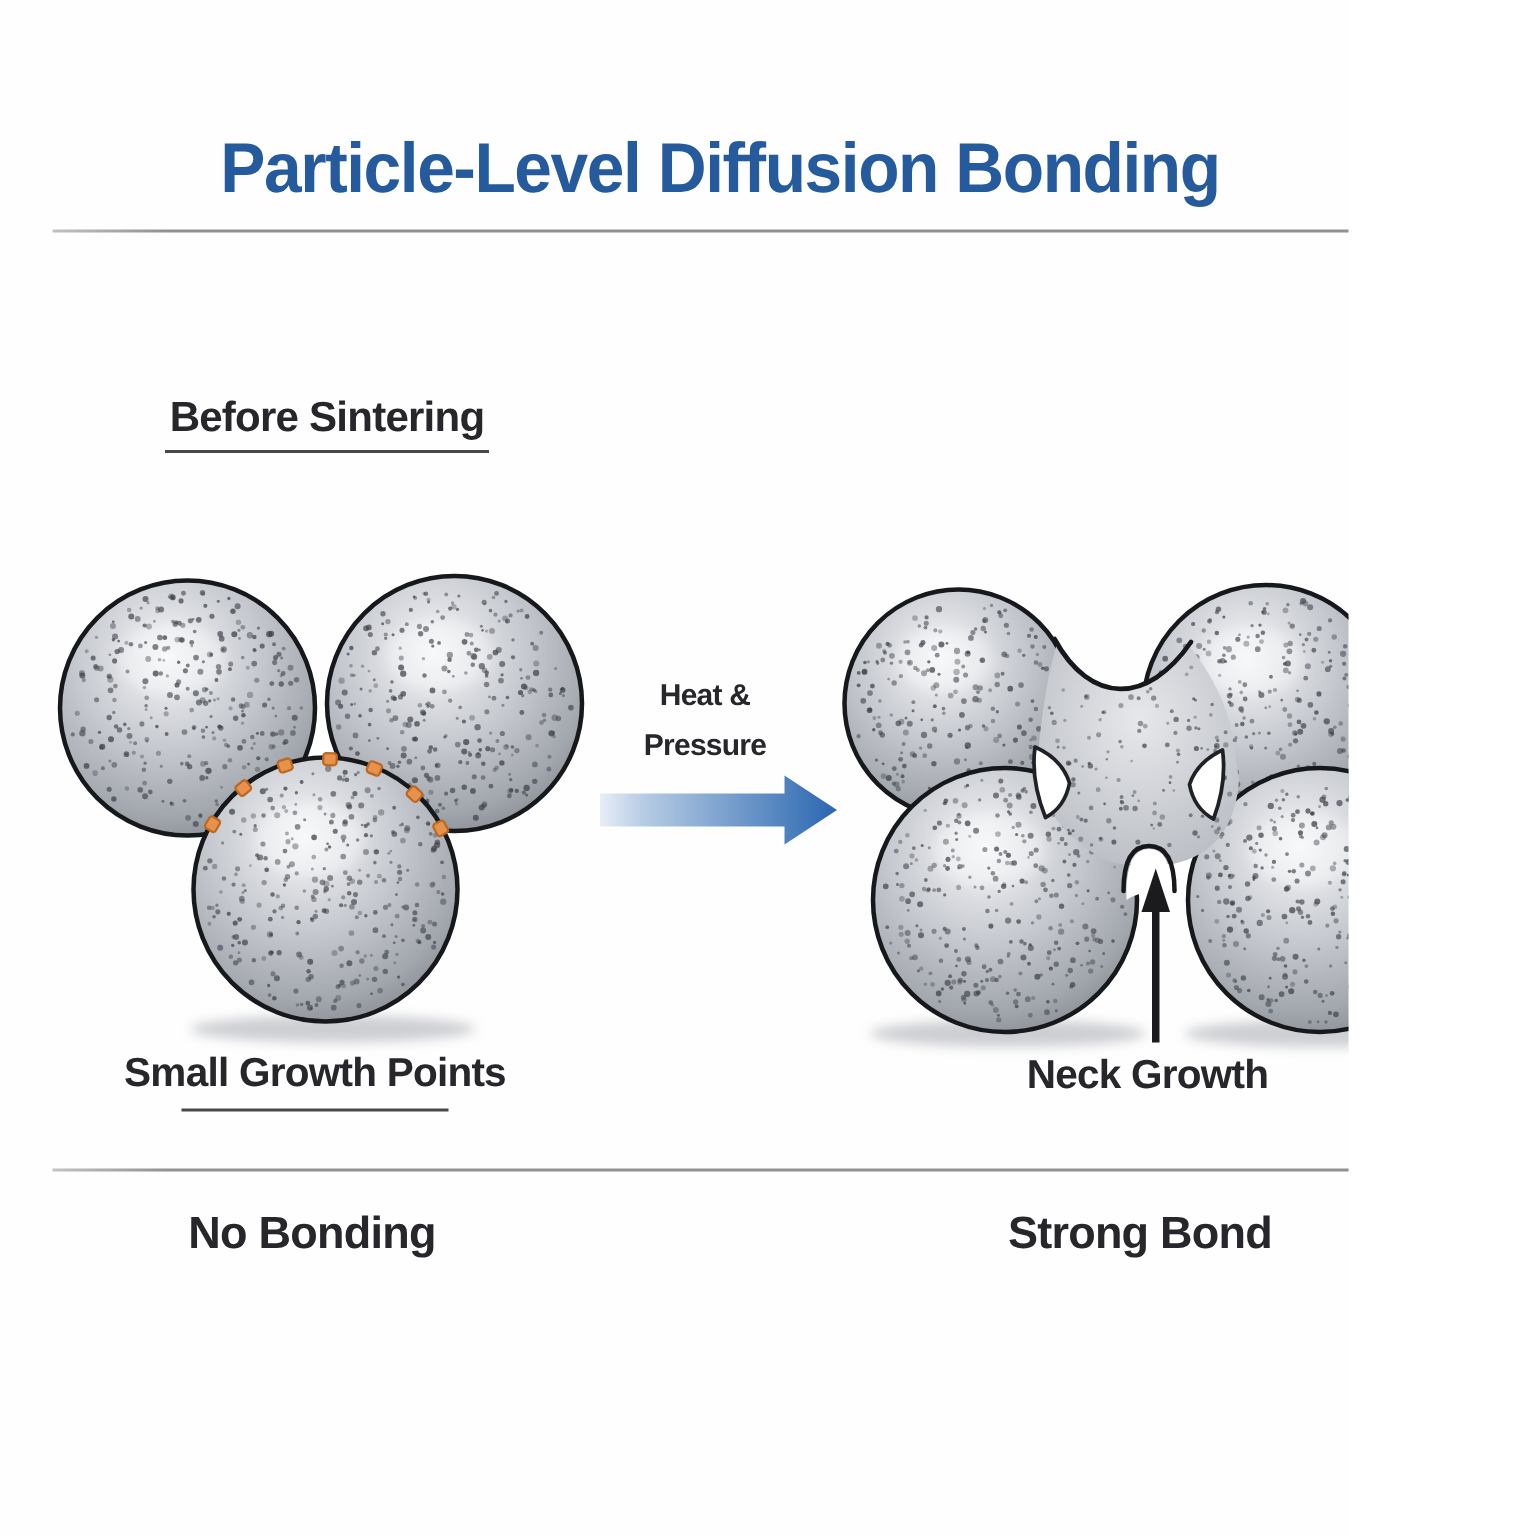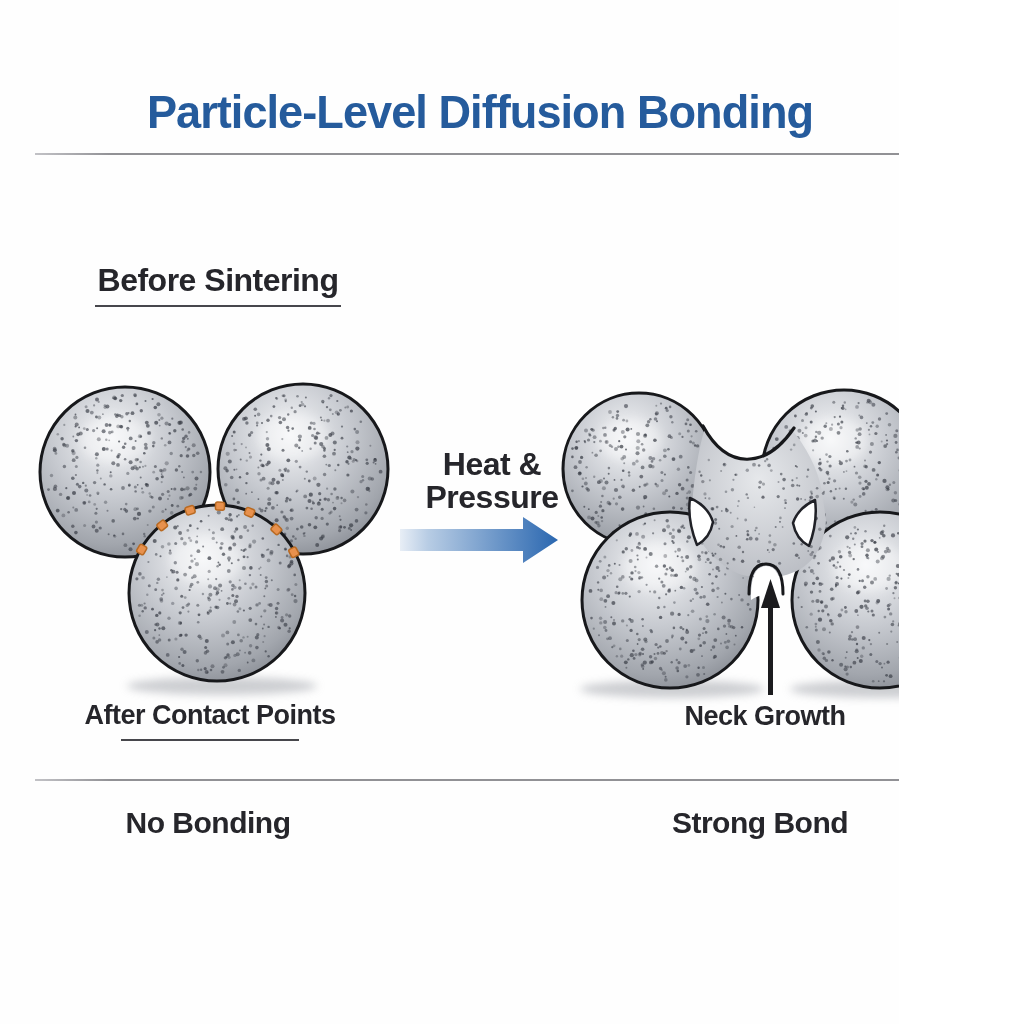--- a/index.html
+++ b/index.html
@@ -5,25 +5,25 @@
   html,body{margin:0;padding:0;background:#fff;}
   .stage{position:relative;width:899px;height:1024px;background:#fefefe;overflow:hidden;
          font-family:"Liberation Sans", sans-serif;}
   .stage > svg{position:absolute;left:0;top:0;width:1024px;height:1024px;}
   .txt{position:absolute;text-align:center;color:var(--text-dark);font-weight:bold;}
   .page-title{left:0;top:84px;width:960px;font-size:47px;letter-spacing:-1px;
               color:var(--title-blue);transform:scaleX(.96);transform-origin:50% 50%;}
   .divider{position:absolute;height:2px;background:linear-gradient(90deg,#c2c2c6,var(--divider-gray) 8%,var(--divider-gray) 92%,#c6c6ca);}
   .divider.top{left:35px;top:153px;width:953px;}
   .divider.bottom{left:35px;top:779px;width:952px;}
-  .section-head{font-size:32px;letter-spacing:-.5px;}
+  .section-head{font-size:28px;letter-spacing:-.5px;}
   .section-head span{display:inline-block;border-bottom:2.5px solid #47474c;padding:0 3px 6px;}
   .before-head{left:58px;top:262px;width:320px;}
   .after-head{left:587px;top:264px;width:320px;}
-  .heat-label{left:412px;top:448px;width:160px;font-size:32px;line-height:33px;letter-spacing:-.5px;}
+  .heat-label{left:390px;top:448px;width:160px;font-size:20px;line-height:33px;letter-spacing:-.5px;}
   .contact-label{left:60px;top:700px;width:300px;font-size:27px;letter-spacing:-.5px;}
   .contact-underline{position:absolute;left:121px;top:739px;width:178px;height:2px;background:#47474c;}
   .neck-label{left:640px;top:701px;width:250px;font-size:27px;letter-spacing:-.5px;}
   .bond-label{top:806px;width:300px;font-size:30px;letter-spacing:-.5px;}
   .no-bond{left:58px;}
   .strong-bond{left:610px;}
 </style>
 </head>
 <body>
 
@@ -2199,21 +2199,21 @@
       <rect x="768" y="602" width="5" height="93" fill="#1b1b1e"></rect>
       <polygon points="770.5,579 761,608 780,608" fill="#1b1b1e"></polygon>
     </g>
   </svg>
 
   <div class="txt heat-label">
     <div>Heat &amp;</div>
     <div>Pressure</div>
   </div>
 
-  <div class="txt contact-label">After Contact Points</div>
+  <div class="txt contact-label">Small Growth Points</div>
   <div class="contact-underline"></div>
   <div class="txt neck-label">Neck Growth</div>
 
   <div class="divider bottom"></div>
   <div class="txt bond-label strong-bond">Strong Bond</div>
   <div class="txt bond-label no-bond">No Bonding</div>
 
 </div>
 
 </body></html>

